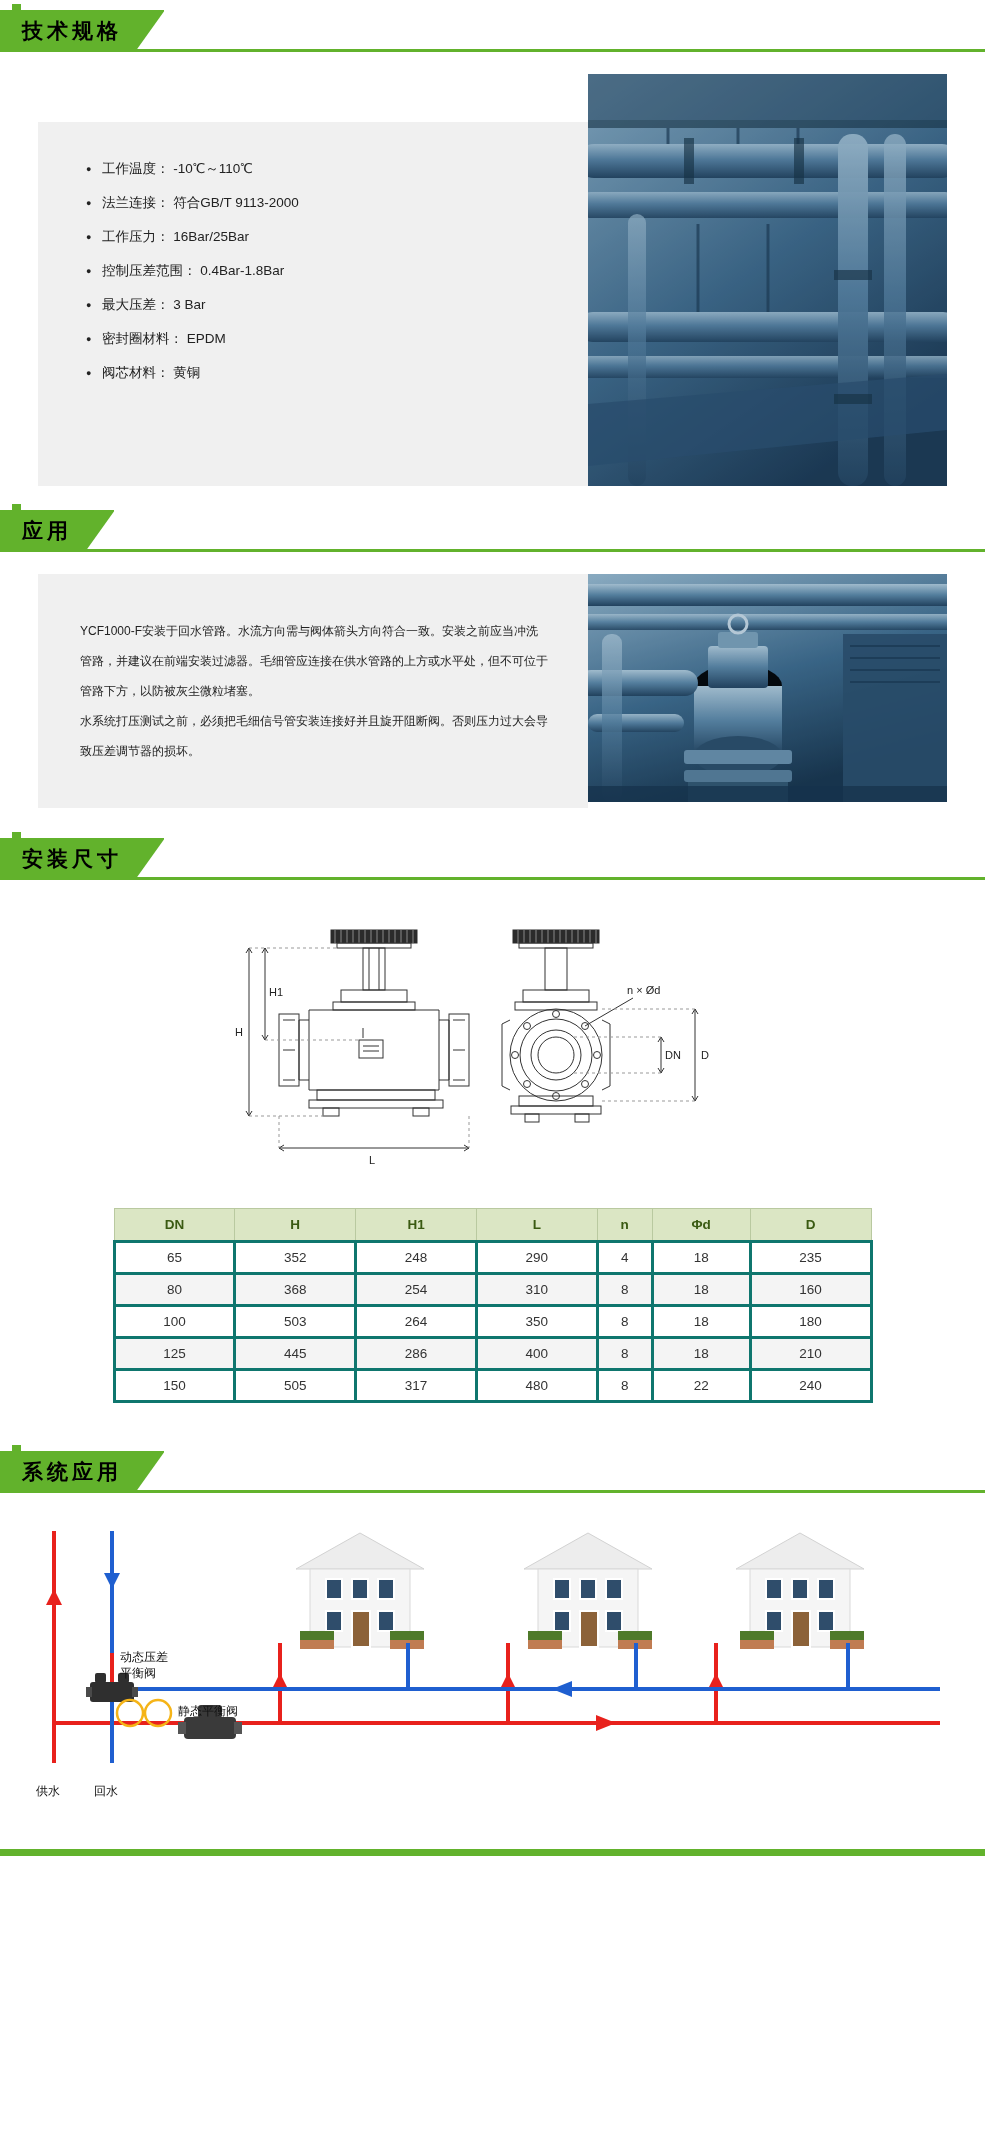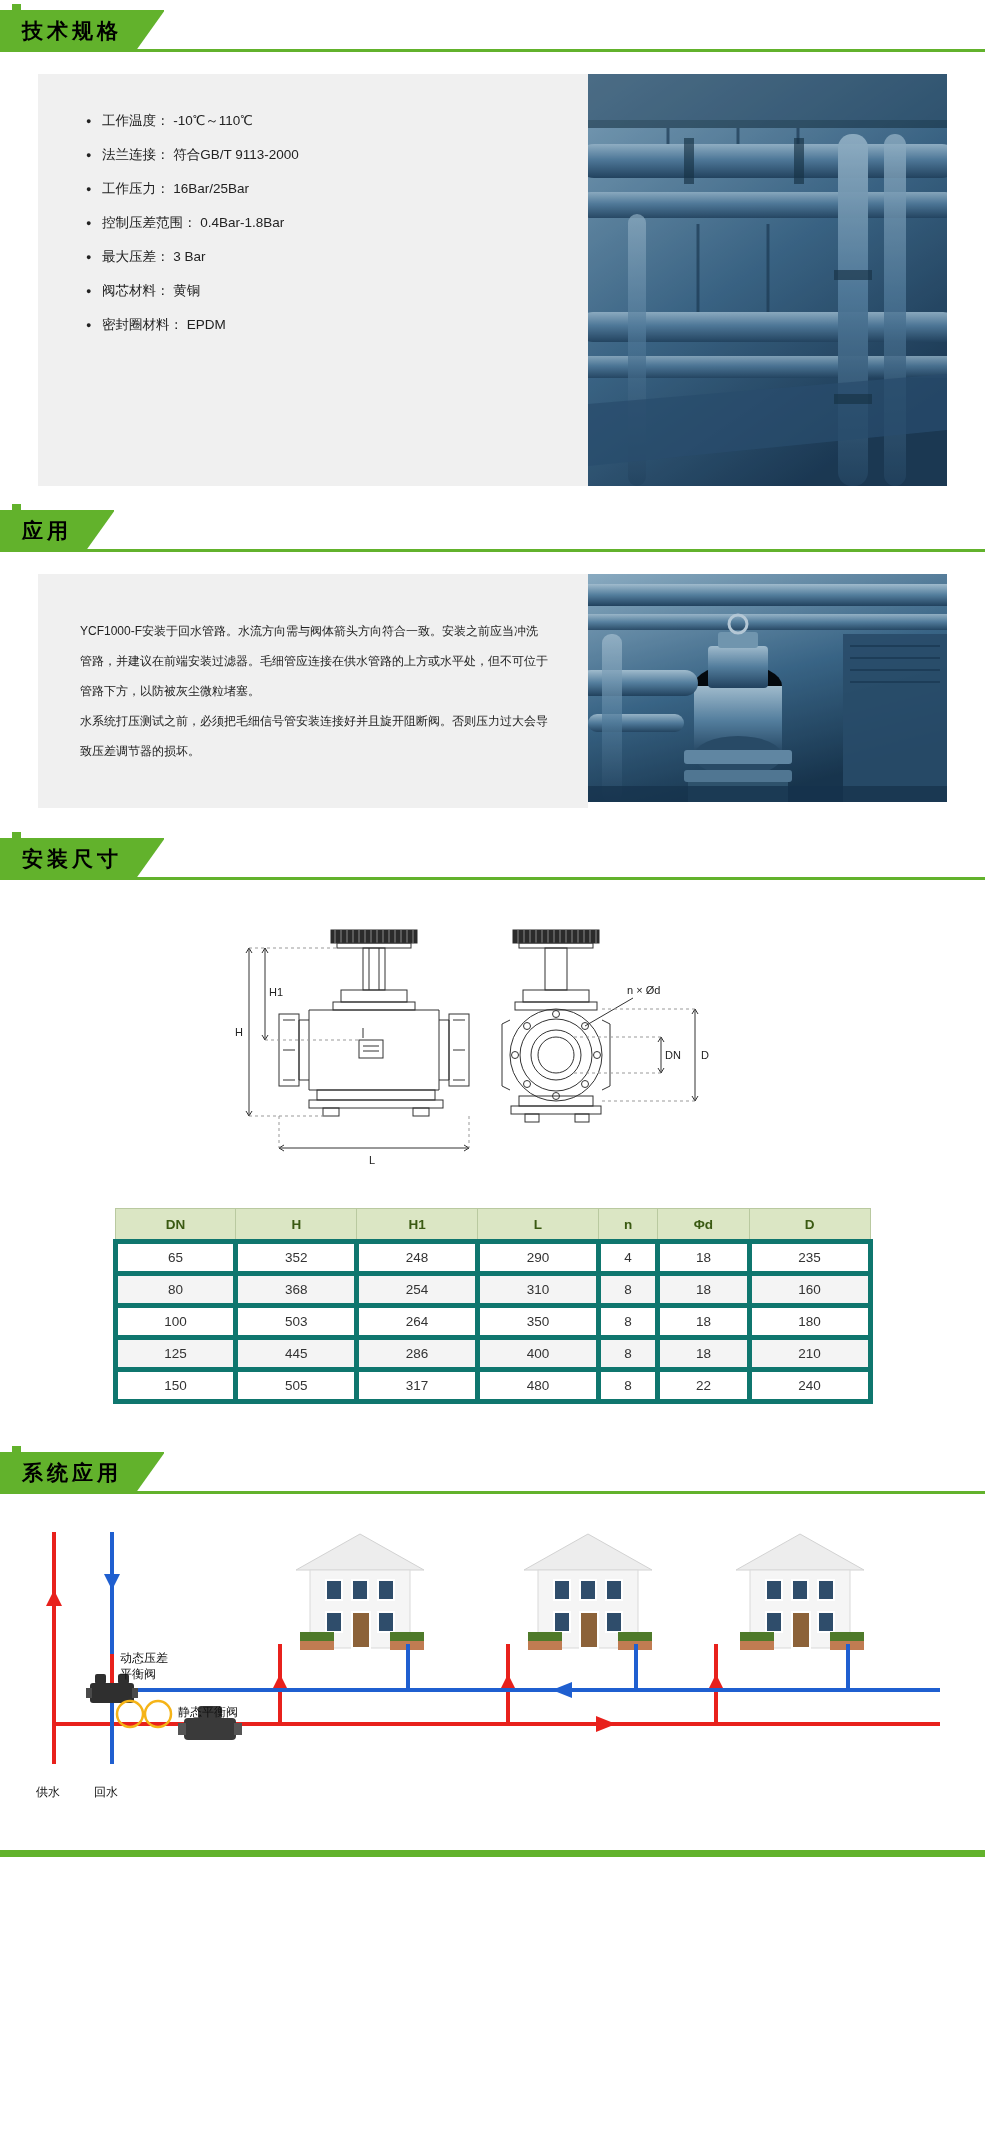--- a/index.html
+++ b/index.html
@@ -63,20 +63,21 @@
   
   .spec-wrap {
     display: flex;
     margin: 22px 38px 0 38px;
     width: 909px;
   }
   .spec-list {
     background: #f0f0f0;
     width: 550px;
     padding: 34px 0 28px 48px;
+    margin-top: 48px;
   }
   .spec-list ul { margin: 0; padding: 0; list-style: none; }
   .spec-list li {
     font-size: 13.5px;
     color: #222;
     line-height: 26px;
     padding-left: 16px;
     position: relative;
     margin-bottom: 8px;
   }
@@ -135,21 +136,21 @@
   }
   table.dim th {
     background: #dbe6c4;
     color: #3a5a12;
     font-weight: bold;
     border: 1px solid #b9c9a0;
     height: 33px;
     text-align: center;
   }
   table.dim td {
-    border: 5px solid #0f766e;
+    border: 3px solid #0f766e;
     height: 32px;
     text-align: center;
     color: #333;
     background: #fff;
   }
   table.dim tr.alt td { background: #f4f4f4; }
 
   
   .sys-wrap {
     width: 985px;
@@ -174,22 +175,22 @@
   </div>
 
   <div class="spec-wrap">
     <div class="spec-list">
       <ul>
         <li>工作温度： -10℃～110℃</li>
         <li>法兰连接： 符合GB/T 9113-2000</li>
         <li>工作压力： 16Bar/25Bar</li>
         <li>控制压差范围： 0.4Bar-1.8Bar</li>
         <li>最大压差： 3 Bar</li>
+        <li>密封圈材料： EPDM</li>
         <li>阀芯材料： 黄铜</li>
-        <li>密封圈材料： EPDM</li>
       </ul>
     </div>
     <div class="spec-photo pipes">
       <svg width="359" height="412" viewBox="0 0 359 412">
         <defs>
           <linearGradient id="pg1" x1="0" y1="0" x2="0" y2="1">
             <stop offset="0%" stop-color="#a8c6d8"></stop>
             <stop offset="45%" stop-color="#5b86a6"></stop>
             <stop offset="100%" stop-color="#24445f"></stop>
           </linearGradient>

